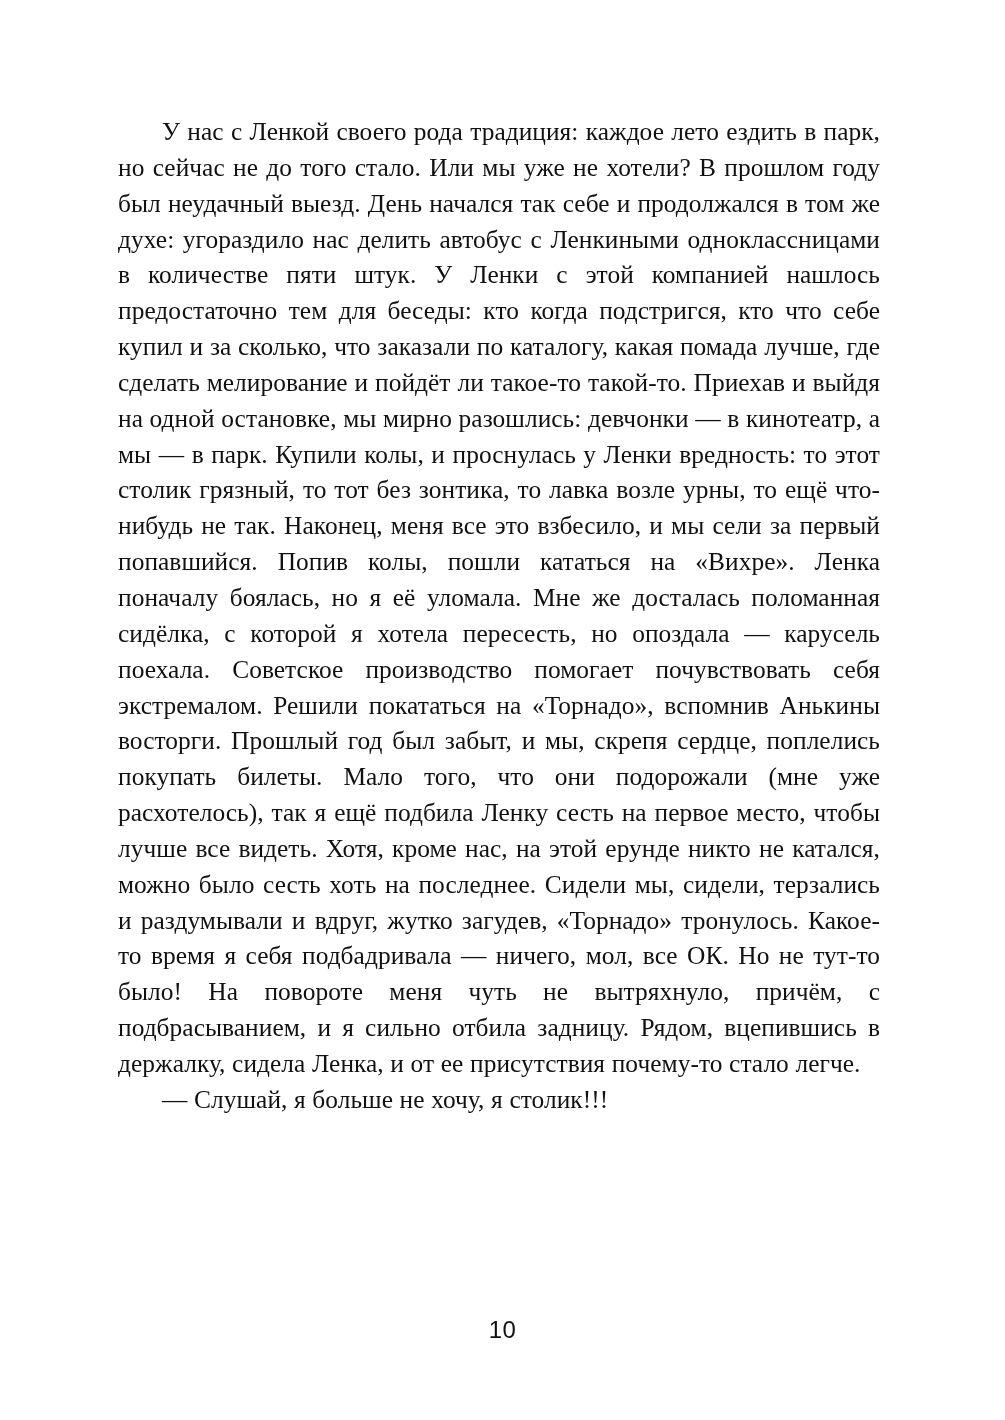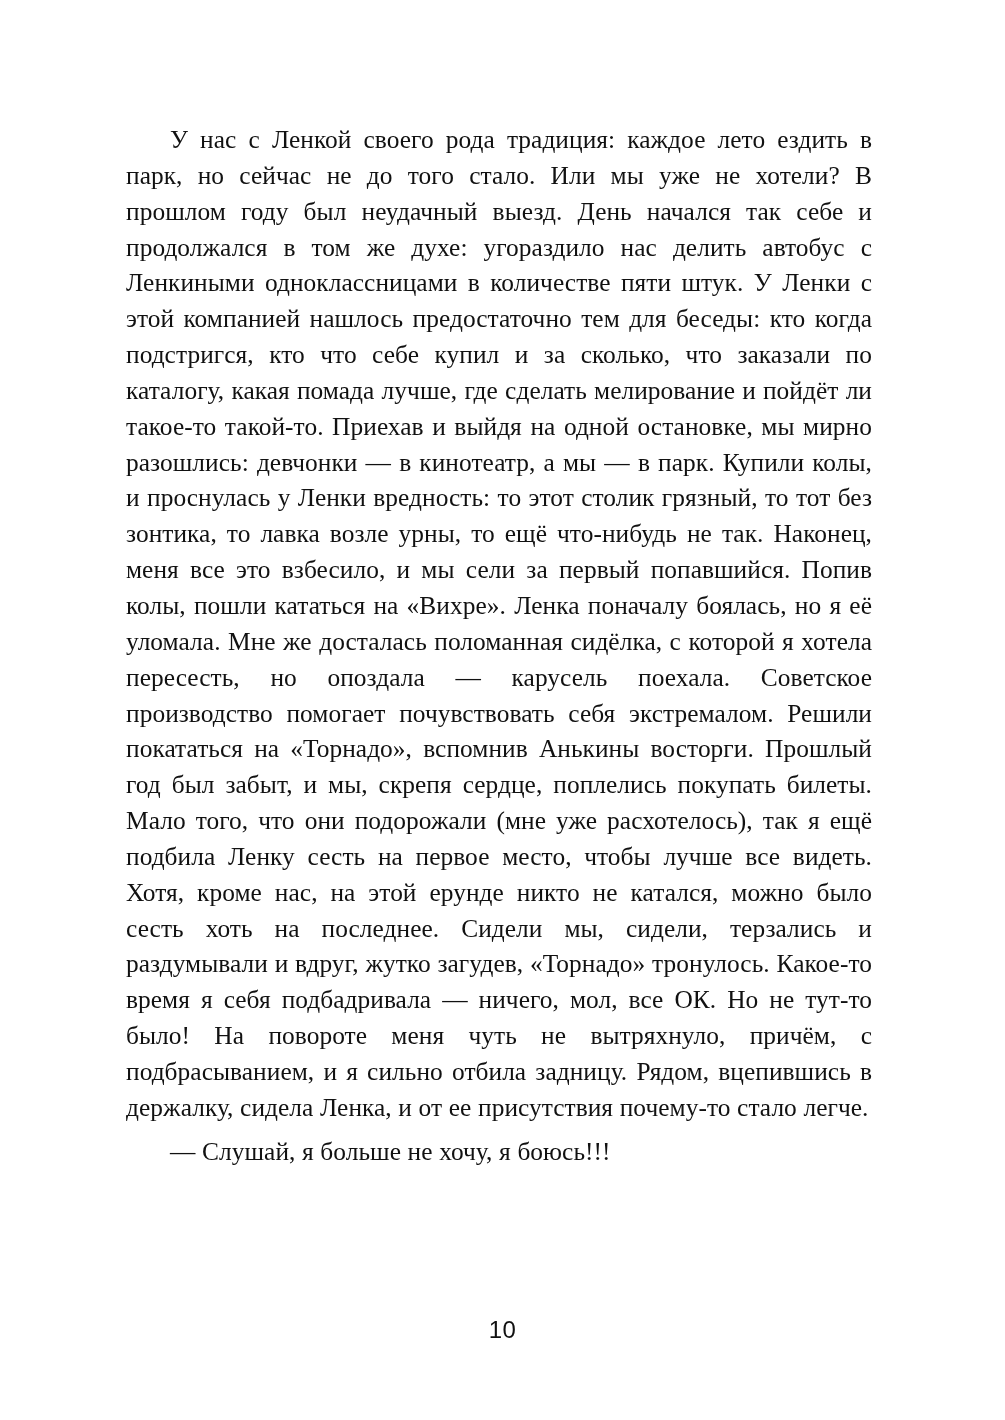--- a/index.html
+++ b/index.html
@@ -25,21 +25,21 @@
   }
 
   .text-column {
     position: absolute;
     left: 118px;
     top: 114px;
     width: 762px;
   }
 
   .para {
-    margin: 8px;
+    margin: 0;
     font-size: 25.4px;
     line-height: 35.85px;
     text-align: justify;
     text-justify: inter-word;
     text-indent: 44px;
     letter-spacing: 0.05px;
     word-spacing: 0.2px;
     hyphens: manual;
     -webkit-hyphens: manual;
   }
@@ -61,18 +61,18 @@
     letter-spacing: 0.5px;
   }
 </style>
 </head>
 <body>
 
 <div class="page">
 
   <div class="text-column">
     <p class="para">У нас с Ленкой своего рода традиция: каждое лето ездить в парк, но сейчас не до того стало. Или мы уже не хотели? В прошлом году был неудачный выезд. День начался так себе и продолжался в том же духе: угораздило нас делить автобус с Ленкиными одноклассницами в количестве пяти штук. У Ленки с этой компанией нашлось предостаточно тем для беседы: кто когда подстригся, кто что себе купил и за сколько, что заказали по каталогу, какая помада лучше, где сделать мелирование и пойдёт ли такое-то такой-то. Приехав и выйдя на одной остановке, мы мирно разошлись: девчонки — в кинотеатр, а мы — в парк. Купили колы, и проснулась у Ленки вредность: то этот столик грязный, то тот без зонтика, то лавка возле урны, то ещё что-нибудь не так. Наконец, меня все это взбесило, и мы сели за первый попавшийся. Попив колы, пошли кататься на «Вихре». Ленка поначалу боялась, но я её уломала. Мне же досталась поломанная сидёлка, с которой я хотела пересесть, но опоздала — карусель поехала. Советское производство помогает почувствовать себя экстремалом. Решили покататься на «Торнадо», вспомнив Анькины восторги. Прошлый год был забыт, и мы, скрепя сердце, поплелись покупать билеты. Мало того, что они подорожали (мне уже расхотелось), так я ещё подбила Ленку сесть на первое место, чтобы лучше все видеть. Хотя, кроме нас, на этой ерунде никто не катался, можно было сесть хоть на последнее. Сидели мы, сидели, терзались и раздумывали и вдруг, жутко загудев, «Торнадо» тронулось. Какое-то время я себя подбадривала — ничего, мол, все ОК. Но не тут-то было! На повороте меня чуть не вытряхнуло, причём, с подбрасыванием, и я сильно отбила задницу. Рядом, вцепившись в держалку, сидела Ленка, и от ее присутствия почему-то стало легче.</p>
-    <p class="para">— Слушай, я больше не хочу, я боюсь!!!</p>
+    <p class="para">— Слушай, я больше не хочу, я столик!!!</p>
   </div>
 
   <div class="page-number">10</div>
 
 </div>
 
 </body></html>

